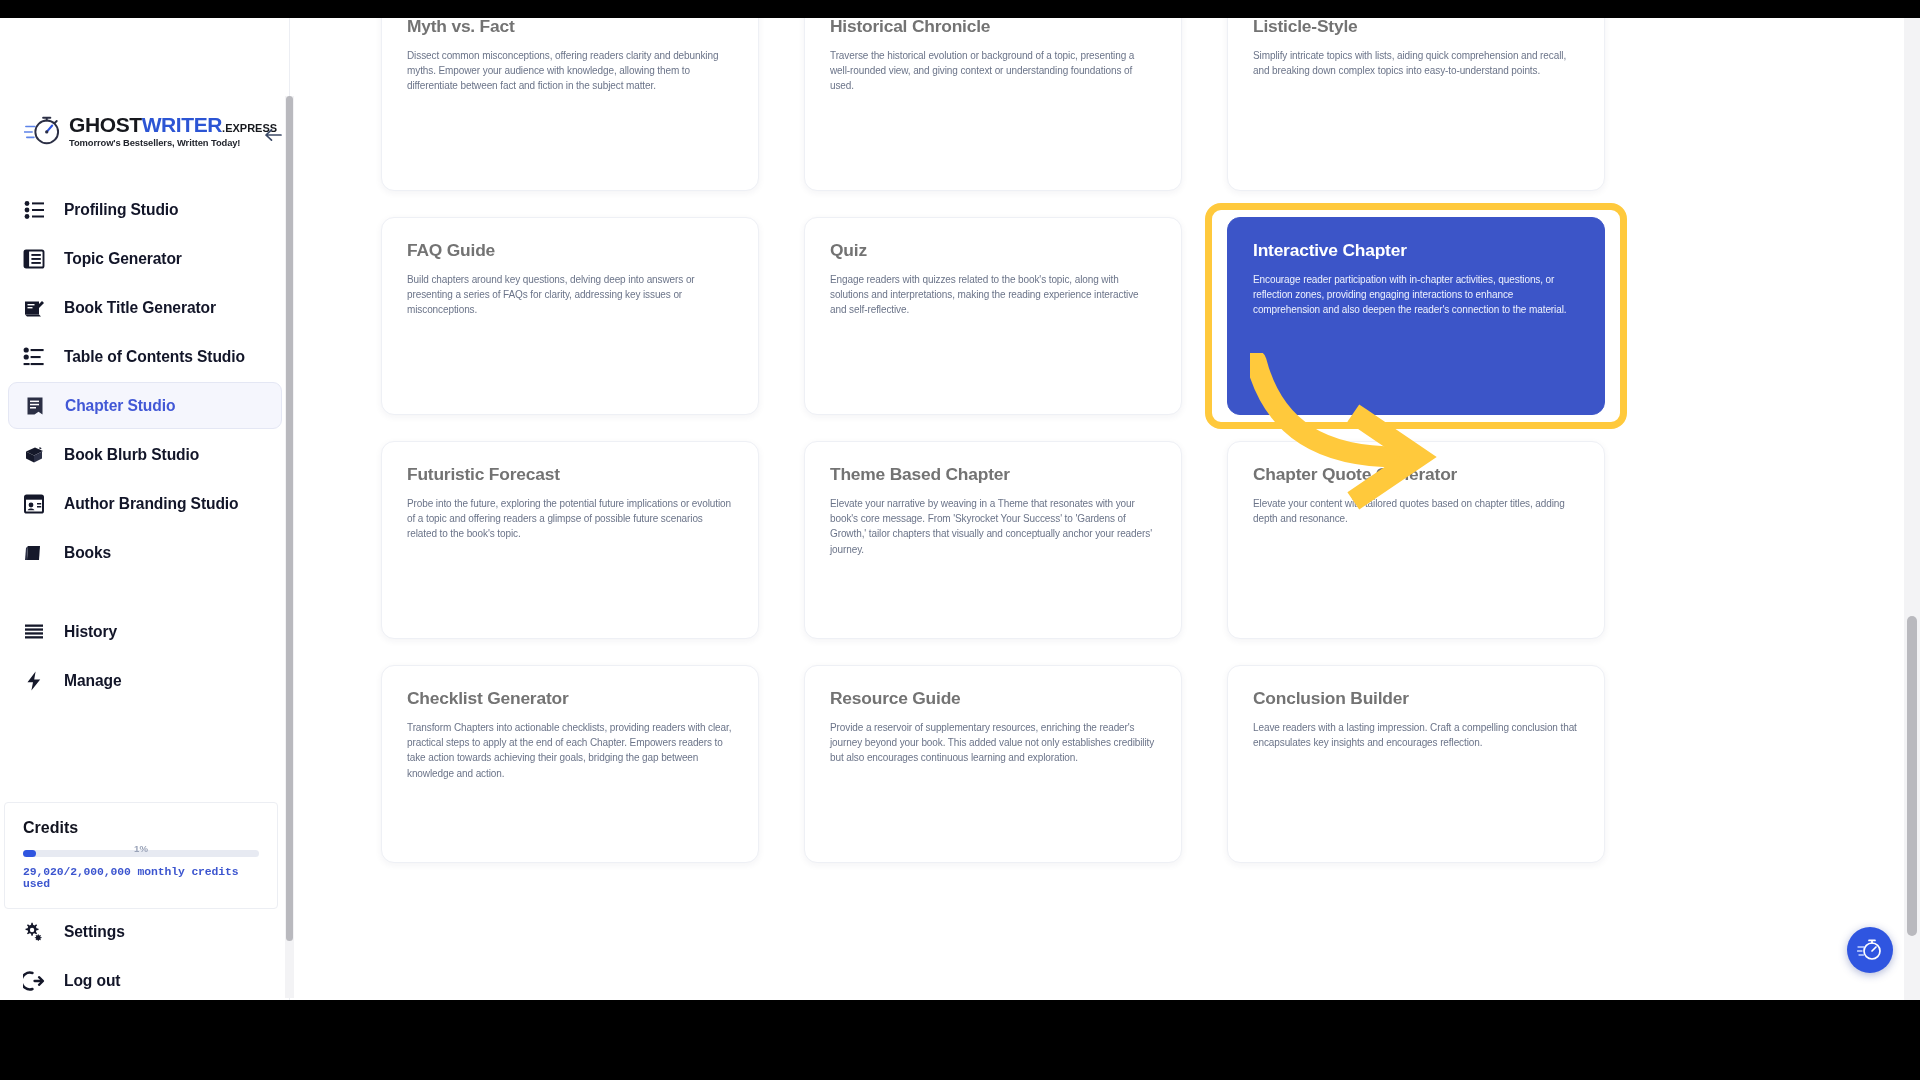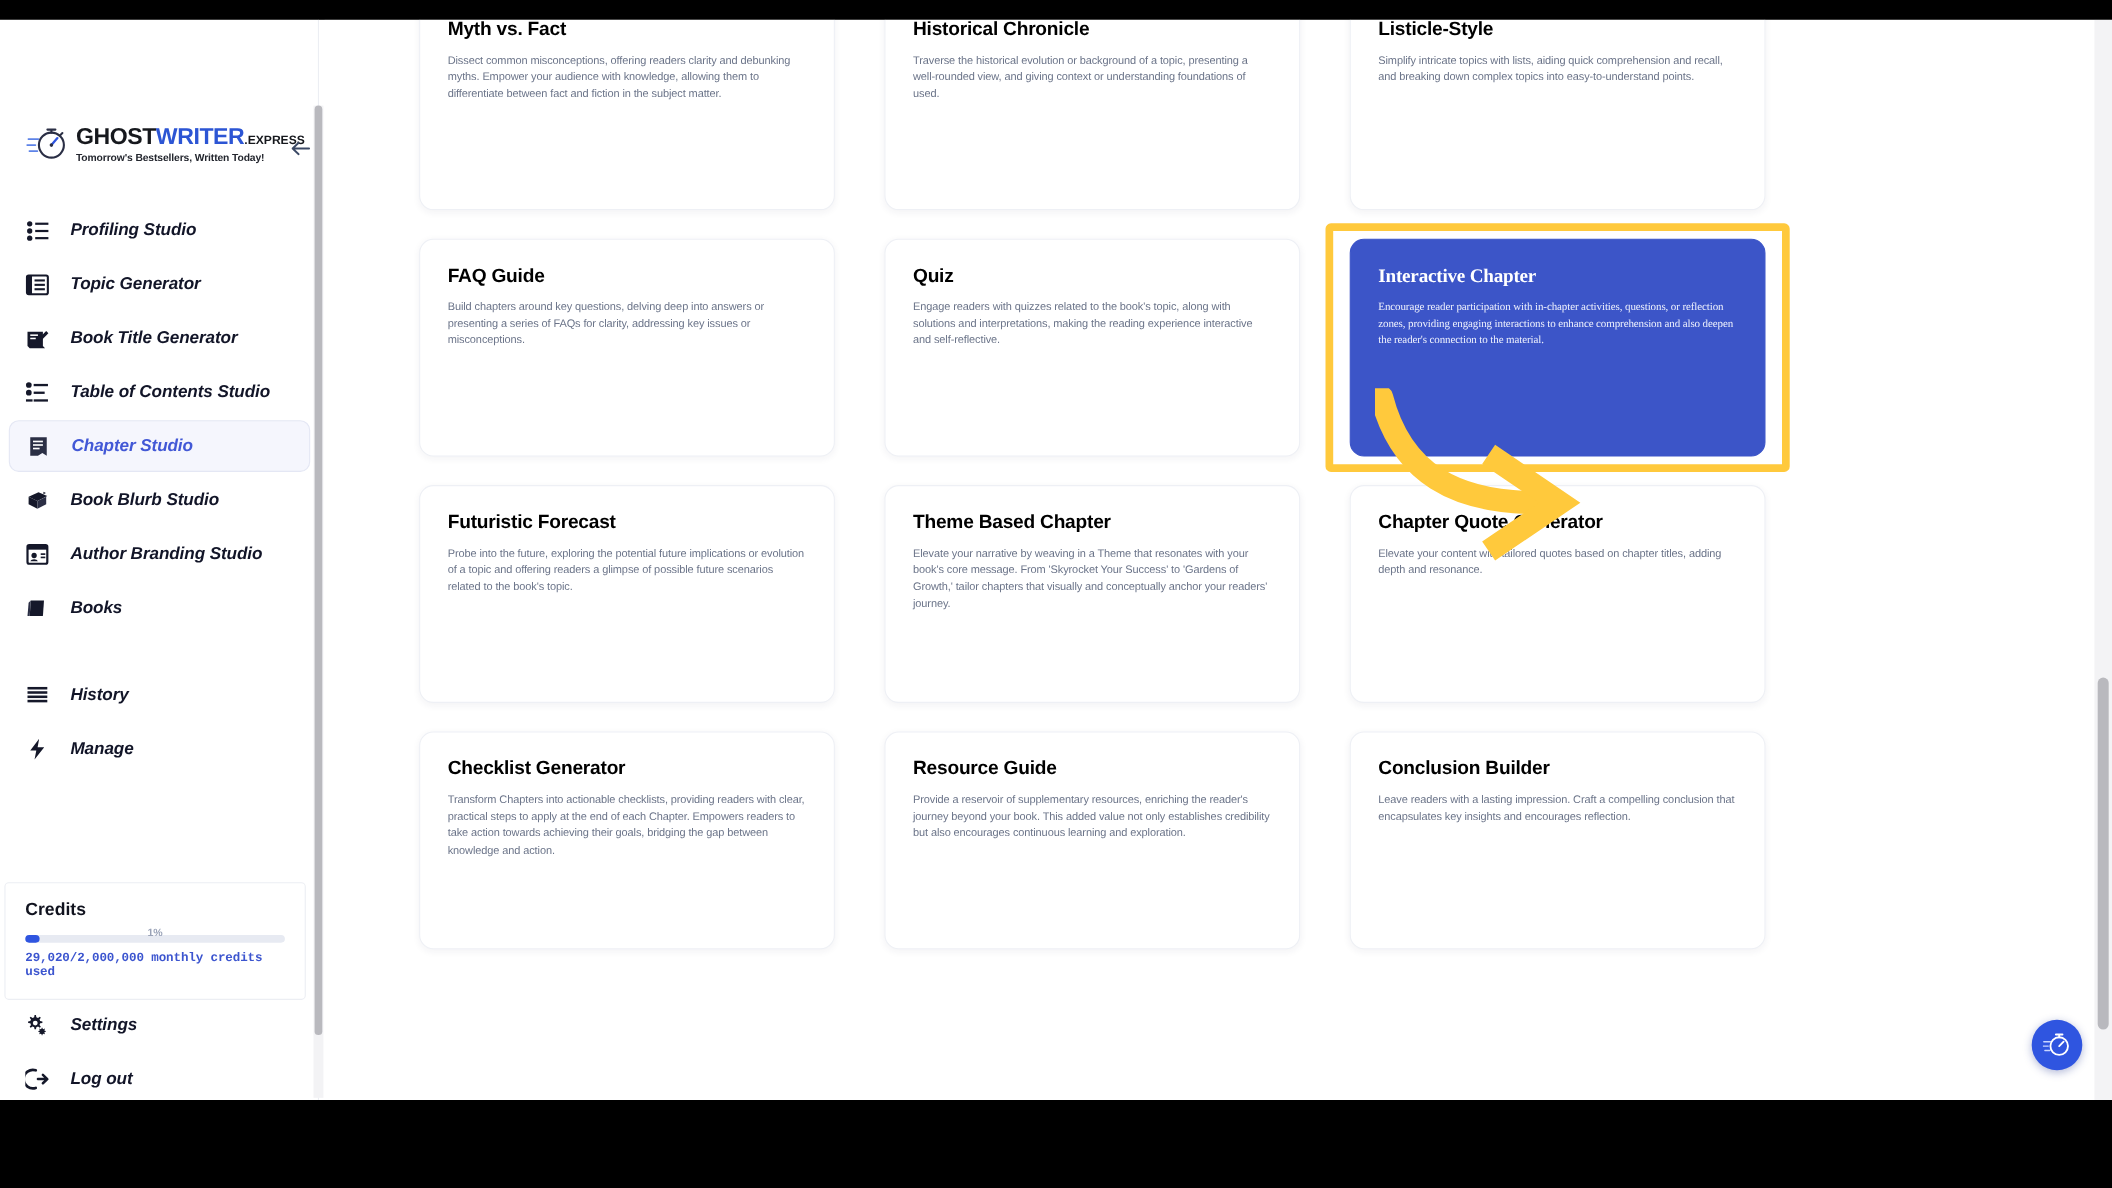--- a/index.html
+++ b/index.html
@@ -62,21 +62,20 @@
   .nav { position: absolute; left: 0; top: 166px; width: 290px; }
   .nav-item {
     display: flex; align-items: center; gap: 18px;
     height: 47px; margin: 2px 8px;
     padding: 0 14px;
     border-radius: 9px;
     color: #121528;
     font-size: 15.6px; font-weight: 700;
     cursor: pointer;
     letter-spacing: -0.1px;
-    font-style: italic;
   }
   .nav-item .ico { width: 24px; height: 24px; flex: 0 0 24px; display:flex; align-items:center; justify-content:center; color:#121528; }
   .nav-item.active {
     background: #f5f6fd;
     border: 1px solid #e4e7f4;
     color: #4258d6;
   }
   .nav-item.active .ico { color: #2b2f45; }
   .nav-gap { height: 28px; }
 
@@ -133,39 +132,38 @@
   .cell { padding: 13px 21px; }
   .card {
     background: #fff;
     border: 1px solid #eef0f5;
     border-radius: 13px;
     box-shadow: 0 2px 7px rgba(32,38,72,0.055);
     padding: 22px 25px 24px 25px;
     min-height: 198px;
   }
   .card h3 {
-    font-size: 17.4px; font-weight: 700; color: #000000;
+    font-size: 17.4px; font-weight: 700; color: #737373;
     margin-bottom: 11px; letter-spacing: -0.2px;
   }
   .card p {
     font-size: 10px; line-height: 1.52; color: #6b7489;
     letter-spacing: -0.1px;
   }
   .card.selected {
     background: #3c55c8;
     border-color: #3c55c8;
     box-shadow: none;
   }
   .card.selected h3 { color: #ffffff; }
   .card.selected p { color: #eef1fd; }
   .cell.highlighted {
     outline: 7px solid #ffc93c;
     outline-offset: -6px;
-    border-radius: 4px;
-    font-family: Liberation Serif, serif;
+    border-radius: 15px;
   }
 
   
   #arrow-annotation {
     position: absolute;
     left: 955px; top: 335px;
     width: 240px; height: 170px;
     pointer-events: none;
   }
 

